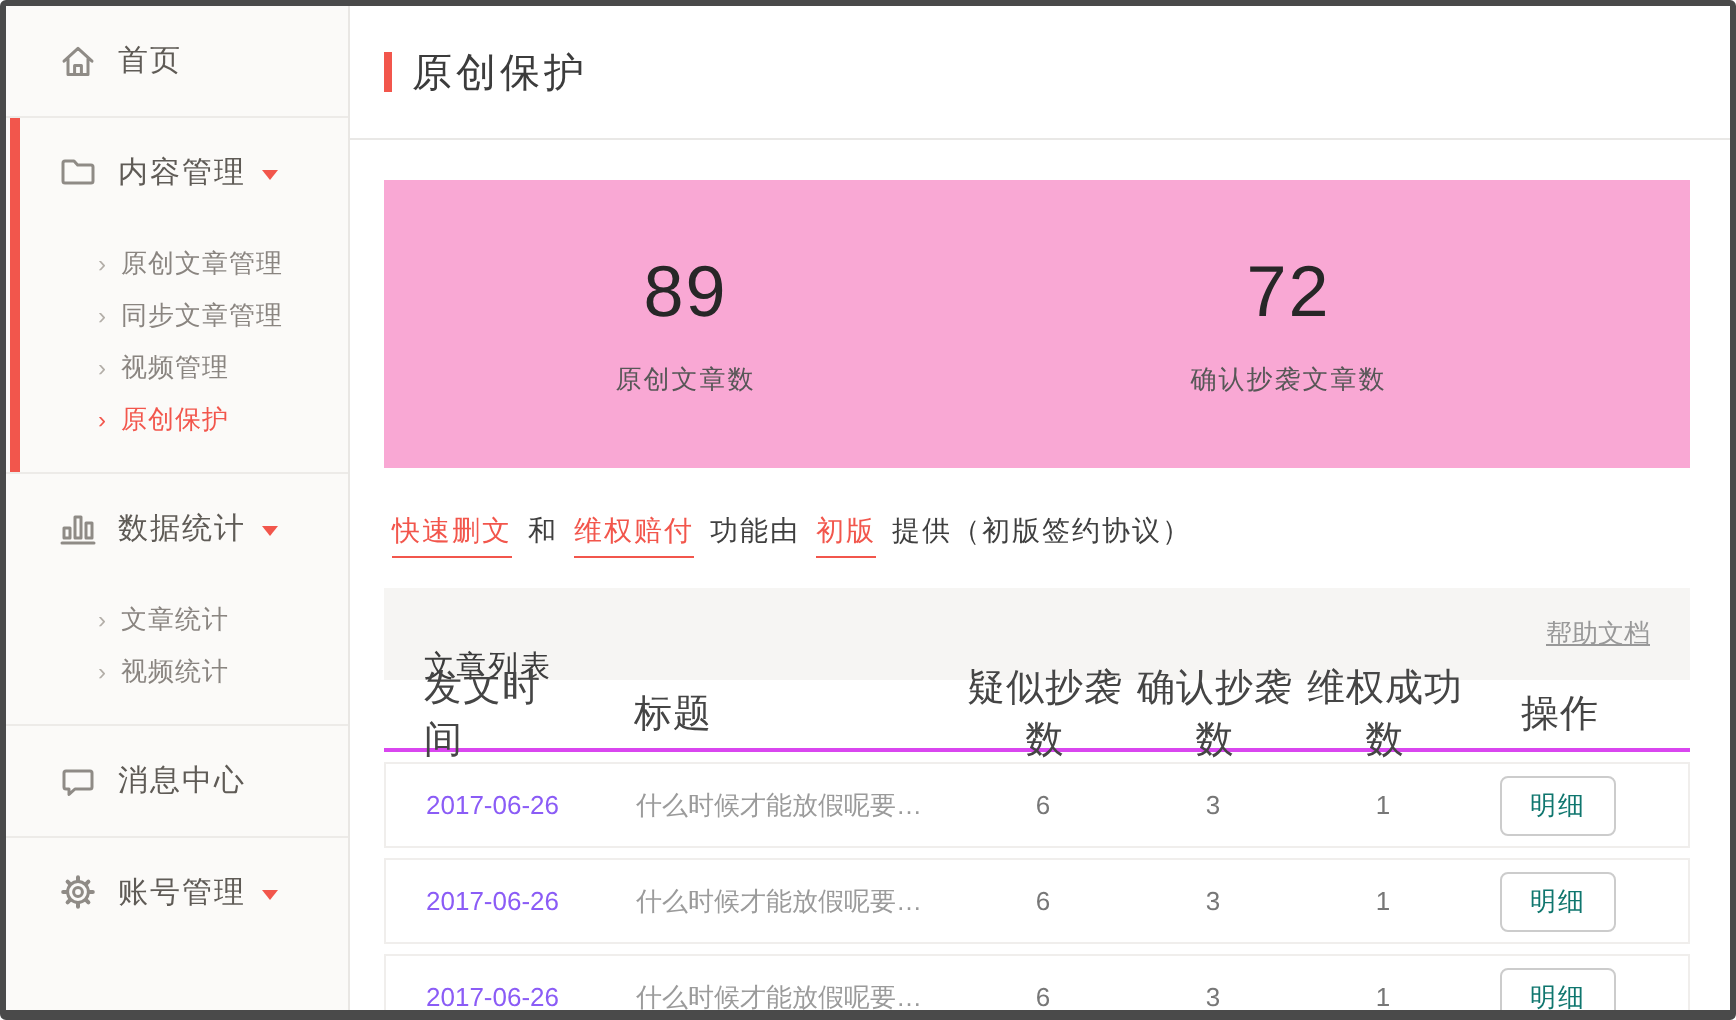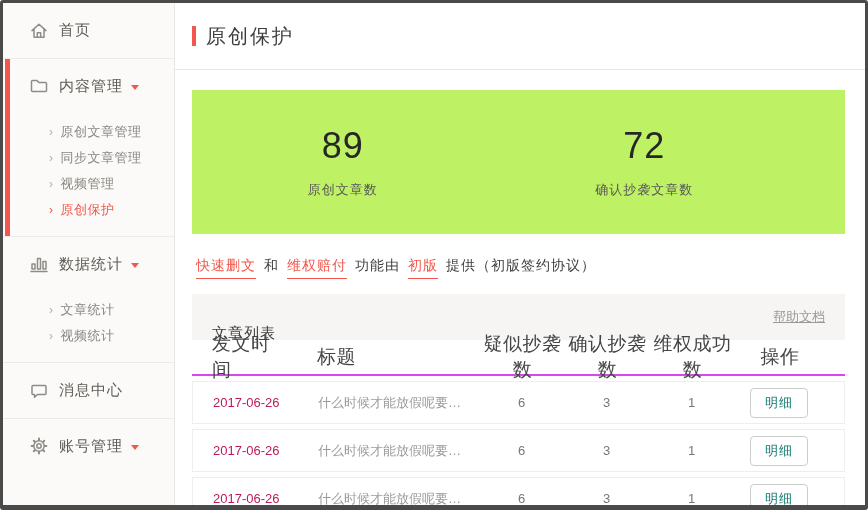--- a/index.html
+++ b/index.html
@@ -36,21 +36,21 @@
 
   
   .main{ flex:1; overflow:hidden; }
   .page-header{ height:67px; display:flex; align-items:center; padding-left:17px;
                 border-bottom:1px solid #e9e8e6; }
   .title-bar{ width:4px; height:20px; background:#f2564c; margin-right:10px; }
   .page-title{ font-size:20px; font-weight:400; color:#3c3c3c; letter-spacing:2px; }
 
   .main-inner{ padding:0 20px 0 17px; }
 
-  .stats-card{ margin-top:20px; background:#bef264; height:144px;
+  .stats-card{ margin-top:20px; background:#f9a8d4; height:144px;
                display:flex; align-items:center; padding-right:50px; }
   .stat{ flex:1; text-align:center; }
   .stat-value{ font-size:36px; color:#272727; letter-spacing:1px; }
   .stat-label{ font-size:13px; color:#575757; margin-top:14px; letter-spacing:1px; }
 
   .notice{ margin-top:23px; font-size:14px; color:#3f3f3f; padding-left:4px; letter-spacing:1px; }
   .notice .red-link{ color:#f2564c; text-decoration:none; display:inline-block;
                      border-bottom:1px solid #f2564c; padding-bottom:3px; margin:0 8px; cursor:pointer; }
   .notice .red-link:first-child{ margin-left:0;text-align:center; }
   .notice .plain{ color:#3f3f3f; }
@@ -63,21 +63,21 @@
 
   .cols{ display:flex; align-items:center; height:36px; padding:0 20px;
          border-bottom:2px solid #d946ef; font-size:19px; color:#454545; letter-spacing:0.5px; }
   .c-time{ flex:0 0 75px; }
   .c-title{ flex:1;margin-left:30px; }
   .c-num{ flex:0 0 85px; text-align:center; }
   .c-act{ flex:0 0 90px; text-align:center; }
 
   .row{ display:flex; align-items:center; height:43px; padding:0 20px;
         border:1px solid #f0eeec; margin-top:5px; background:#fff; font-size:13px; }
-  .row .c-time{ color:#be185d; }
+  .row .c-time{ color:#8b5cf6; }
   .row .c-title{ color:#9b9b9b; overflow:hidden; white-space:nowrap; text-overflow:ellipsis; padding-right:10px; }
   .row .c-num{ color:#777; }
   .detail-btn{ padding:5px 14px; font-size:13px; color:#0f766e; background:#fff;
                border:1px solid #ccc; border-radius:4px; cursor:pointer; letter-spacing:1px;
                font-family:inherit; }
 </style>
 </head>
 <body>
 
 <div class="frame">

